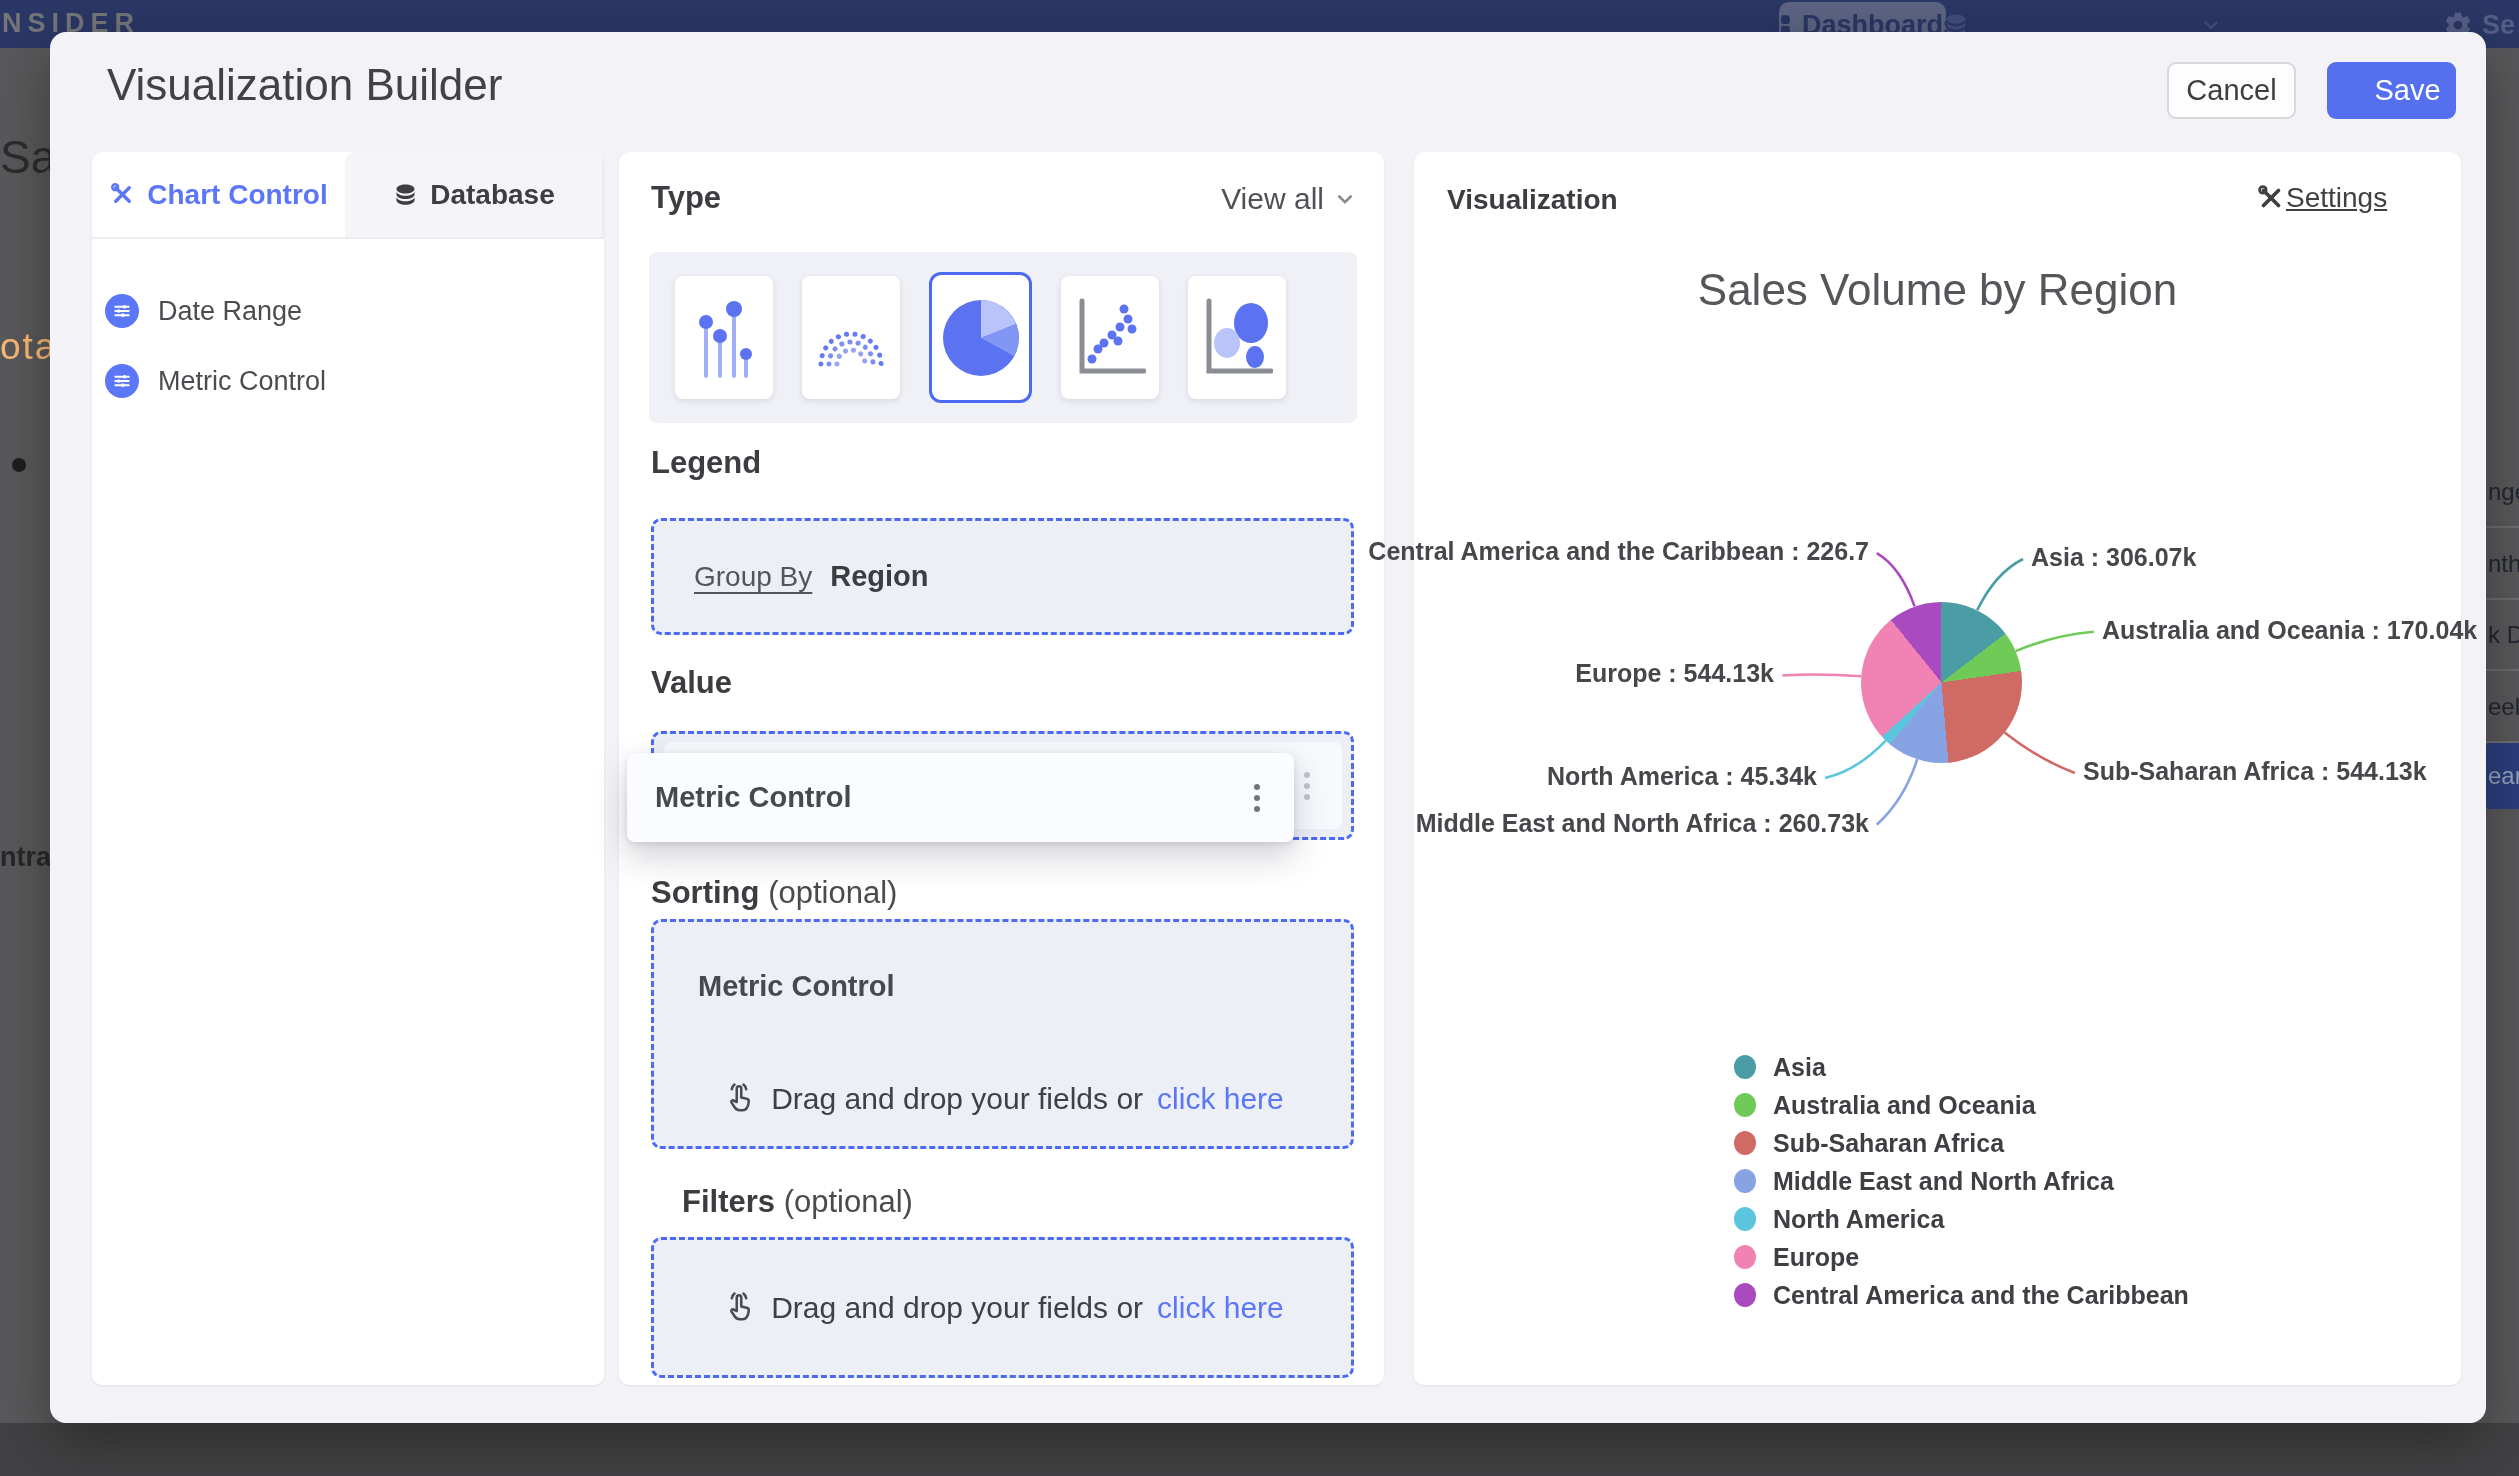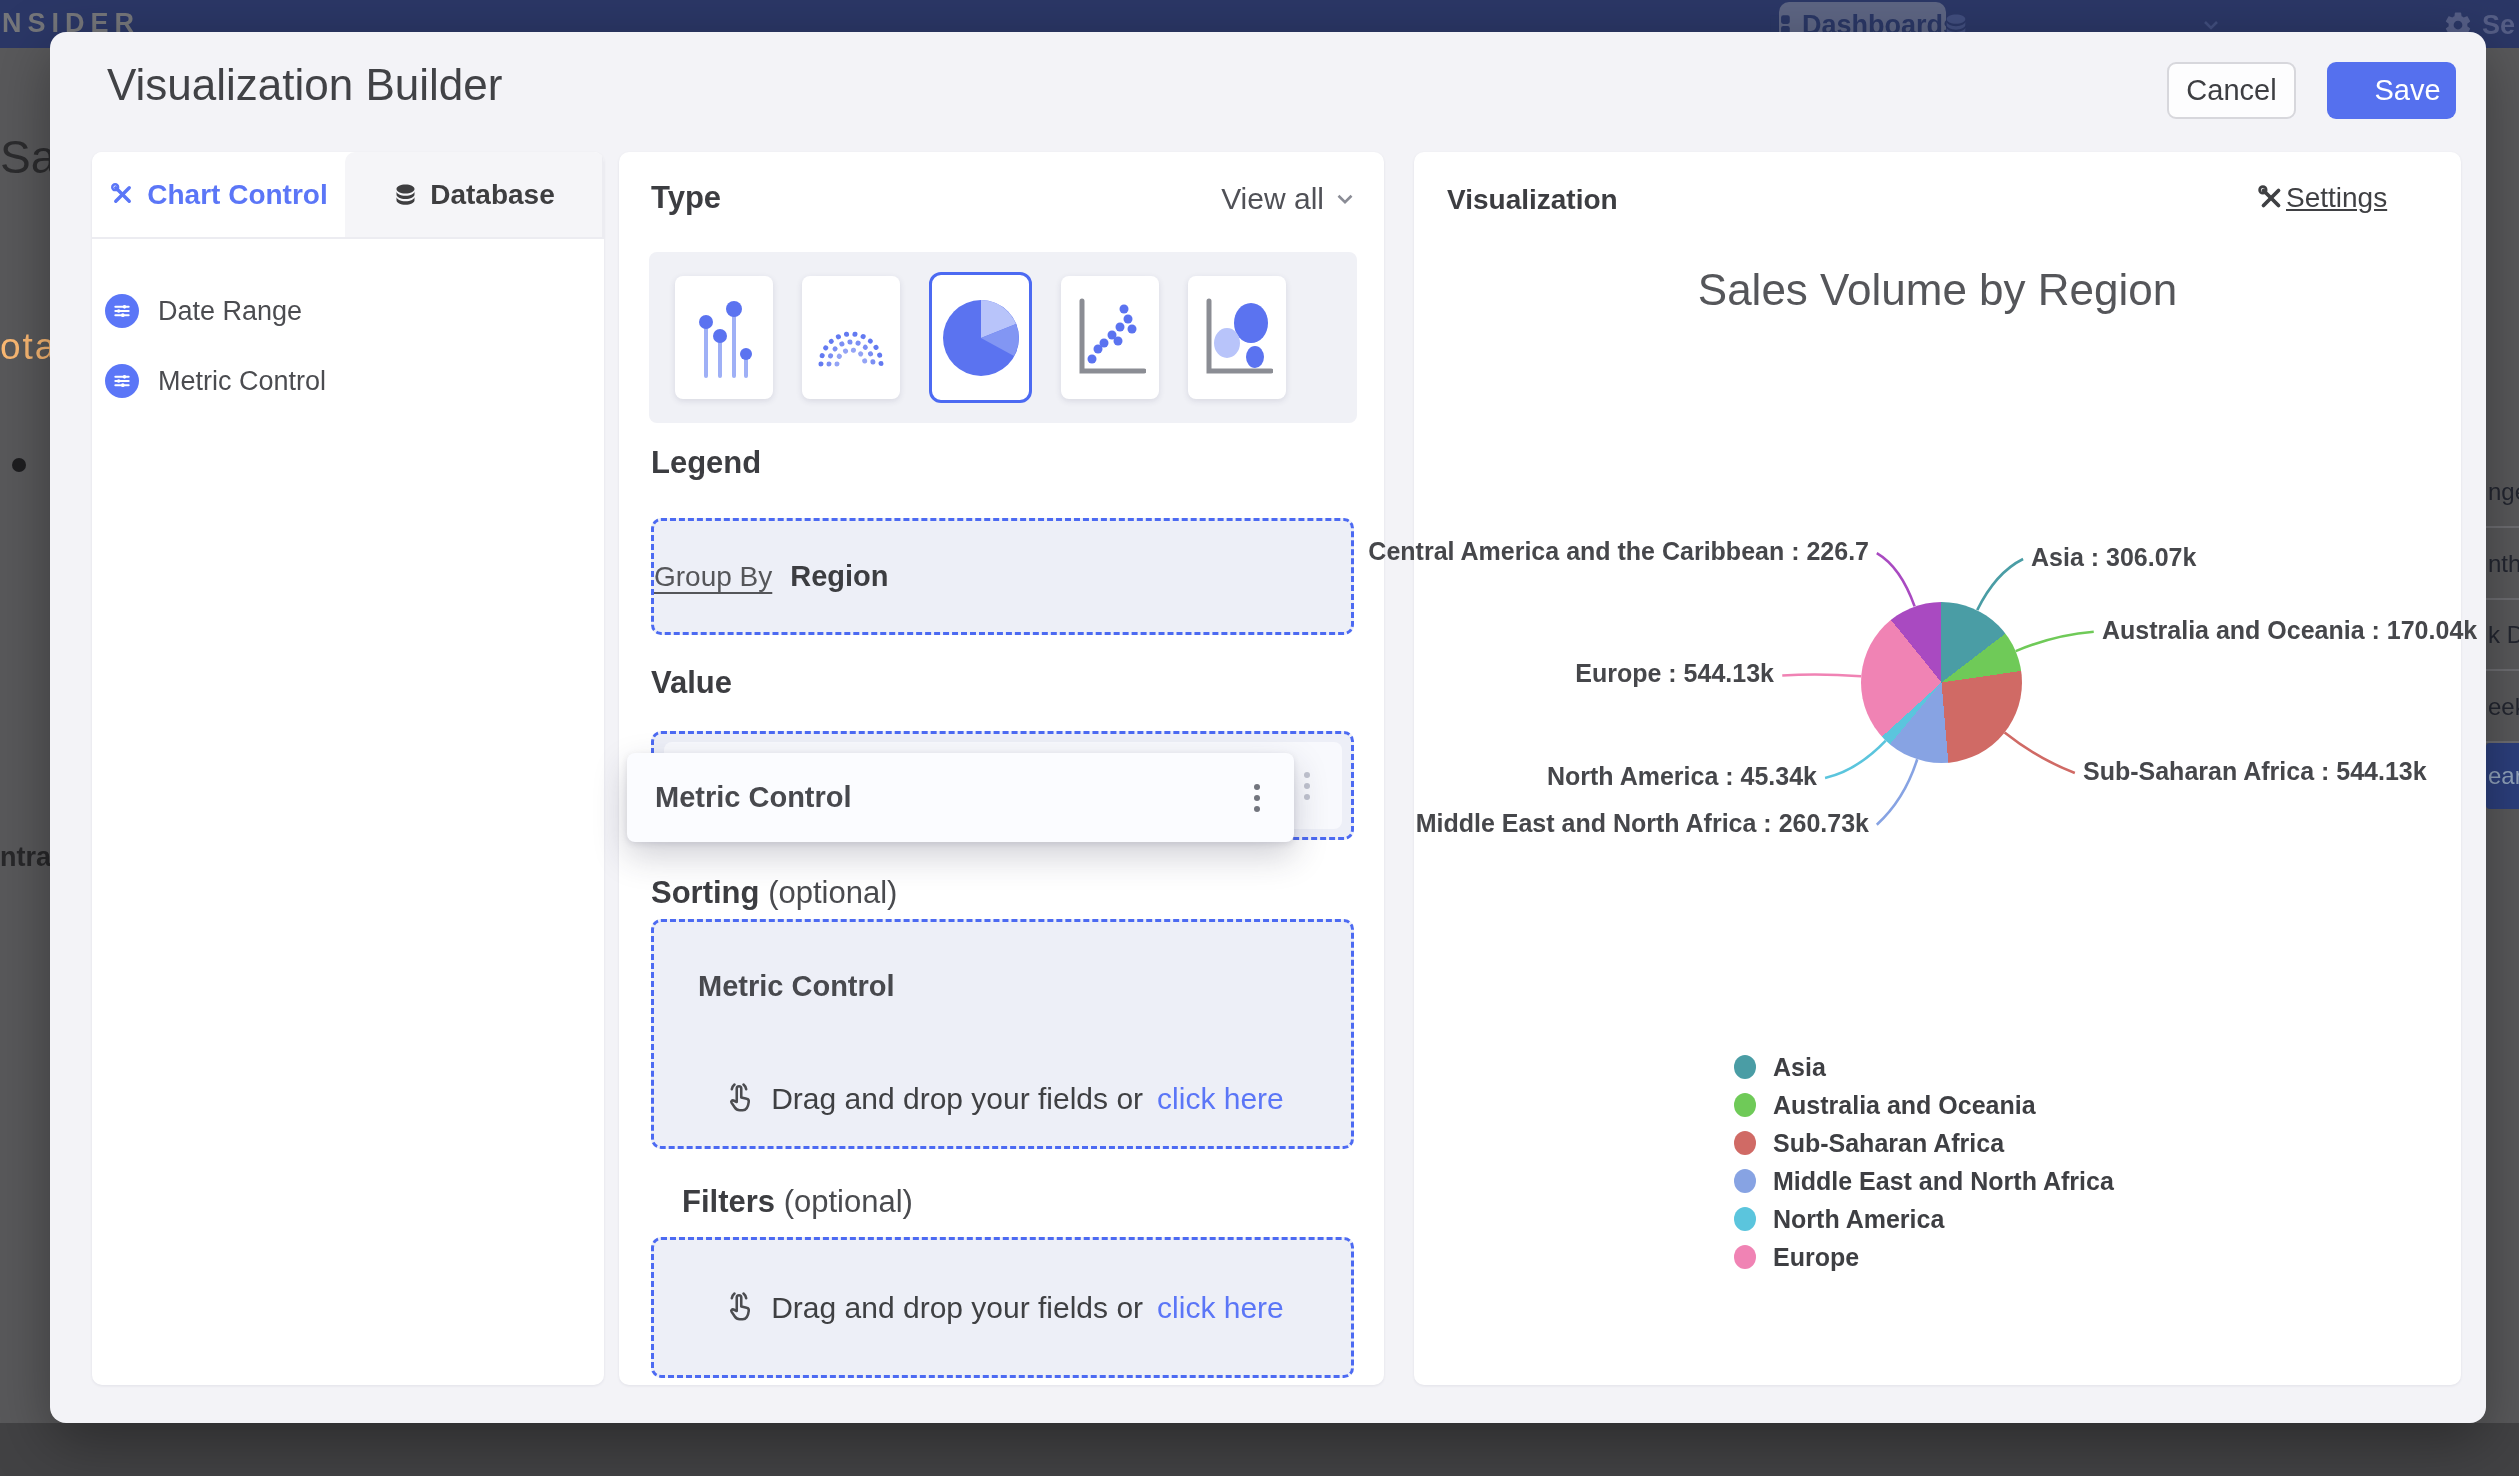--- a/index.html
+++ b/index.html
@@ -63,21 +63,21 @@
   .sec-label .opt{font-weight:400;color:#4a4b4f;}
   .view-all{position:absolute;right:26px;top:30px;display:flex;align-items:center;gap:8px;
     font-size:30px;color:#505157;cursor:pointer;}
   .type-strip{position:absolute;left:30px;top:100px;width:708px;height:171px;background:#f0f1f6;
     border-radius:8px;display:flex;align-items:center;padding:0 26px;gap:29px;overflow:hidden;}
   .type-card{width:98px;height:123px;background:#fff;border-radius:8px;flex:0 0 auto;
     box-shadow:0 2px 6px rgba(40,40,80,.12);display:flex;align-items:center;justify-content:center;cursor:pointer;}
   .type-card.selected{border:3px solid #4c6af2;border-radius:12px;width:103px;height:131px;box-shadow:none;}
 
   .dashbox{position:absolute;left:32px;width:703px;background:#edeff7;border:3px dashed #4c6af2;border-radius:10px;}
-  .box-legend{top:366px;height:117px;display:flex;align-items:center;gap:18px;}
+  .box-legend{top:366px;height:117px;display:flex;align-items:center;padding-left:40px;gap:18px;}
   .groupby{font-size:28px;color:#55565a;text-decoration:underline;text-underline-offset:6px;}
   .groupby-val{font-size:29px;font-weight:700;color:#3c3d41;}
   .box-value{top:579px;height:109px;}
   .ghost-chip{position:absolute;left:45px;top:590px;width:678px;height:87px;border-radius:8px;
     background:rgba(252,252,255,.72);display:flex;align-items:center;padding:0 26px;}
   .ghost-chip .chip-text{font-size:29px;font-weight:700;color:#c9cbd6;}
   .drag-chip{position:absolute;left:8px;top:601px;width:667px;height:89px;border-radius:8px;
     background:#fbfcff;box-shadow:0 14px 34px rgba(40,40,70,.22),0 2px 6px rgba(40,40,70,.12);
     display:flex;align-items:center;padding:0 28px;z-index:5;cursor:grabbing;}
   .drag-chip .chip-text{font-size:29px;font-weight:700;color:#48494e;}
@@ -376,18 +376,22 @@
             <span class="cl-name">Middle East and North Africa</span>
           </div>
           <div class="cl-item">
             <span class="cl-dot" style="background: rgb(91, 197, 221);"></span>
             <span class="cl-name">North America</span>
           </div>
           <div class="cl-item">
             <span class="cl-dot" style="background: rgb(240, 131, 180);"></span>
             <span class="cl-name">Europe</span>
           </div>
+          <div class="cl-item">
+            <span class="cl-dot" style="background: rgb(169, 74, 193);"></span>
+            <span class="cl-name">Central America and the Caribbean</span>
+          </div>
         </div>
     </div>
   </div>
 
 </div>
 
 
 </body></html>

